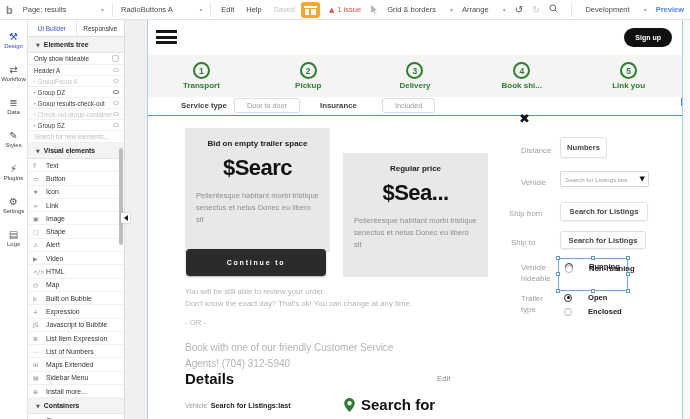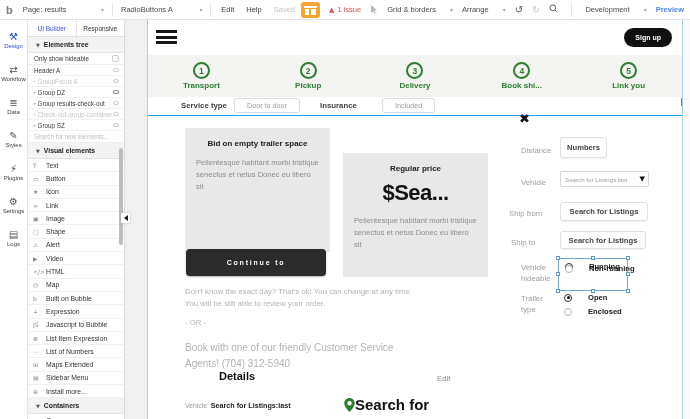--- a/index.html
+++ b/index.html
@@ -94,25 +94,25 @@
   .card-title { text-align:center; font-size:8px; font-weight:bold; color:#222; }
   .card-price { text-align:center; font-size:22px; font-weight:800; color:#111; letter-spacing:-0.5px; margin-top:7px; }
   .card-body { margin-top:9px; font-size:7.6px; color:#8d8d8d; line-height:1.55; }
 
   .continue-btn { position:absolute; left:38px; top:229px; width:140px; height:27px; background:#2b2b2b; border-radius:4px; color:#fff; font-size:7px; font-weight:bold; letter-spacing:1.8px; display:flex; align-items:center; justify-content:center; box-shadow:0 1px 2px rgba(0,0,0,0.3); }
 
   .note { position:absolute; left:37px; top:266px; font-size:7.8px; color:#b3b3b3; line-height:1.6; }
   .or-text { position:absolute; left:37px; top:298px; font-size:7.8px; color:#b3b3b3; }
   .book-text { position:absolute; left:37px; top:320px; font-size:10px; color:#b3b3b3; line-height:1.6; }
 
-  .details-heading { position:absolute; left:37px; top:350px; font-size:11px; font-weight:800; color:#111;margin-left:34px; }
+  .details-heading { position:absolute; left:37px; top:350px; font-size:15px; font-weight:800; color:#111; }
   .edit-link { position:absolute; left:289px; top:354px; font-size:7.8px; color:#8a8a8a; }
   .vehicle-line { position:absolute; left:37px; top:381px; font-size:6.8px; color:#9a9a9a; }
   .vehicle-line b { color:#1d1d1d; font-size:7.2px; }
-  .location-line { position:absolute; left:196px; top:376px; display:flex; align-items:center; gap:0; }
+  .location-line { position:absolute; left:196px; top:376px; display:flex; align-items:center; gap:6px; }
   .location-text { font-size:15px; font-weight:800; color:#111; }
 
   
   .f-label { position:absolute; font-size:7.8px; color:#9e9e9e; line-height:1.45; }
   .f-box { position:absolute; border:1px solid #e0e0e0; border-radius:3px; background:#fff; display:flex; align-items:center; justify-content:center; font-size:7.6px; font-weight:bold; color:#444; box-shadow:0 1px 1px rgba(0,0,0,0.05); }
   .f-select { position:absolute; border:1px solid #d8d8d8; border-radius:2px; background:#fff; display:flex; align-items:center; font-size:6.2px; color:#9e9e9e; padding:0 3px 0 4px; justify-content:space-between; }
   .f-select .dd-caret { color:#111; font-size:7px; }
 
   .selection-box { position:absolute; left:410px; top:238px; width:70px; height:33px; border:1px solid #6fa8dc; }
   .handle { position:absolute; width:4px; height:4px; background:#fff; border:1px solid #5b9bd5; }
@@ -398,33 +398,34 @@
         <span class="sr-label" style="left:33px">Service type</span>
         <span class="chip" style="left:86px">Door to door</span>
         <span class="sr-label" style="left:172px">Insurance</span>
         <span class="chip" style="left:234px">Included</span>
       </div>
 
       <span class="close-x glyph">✖</span>
 
       <div class="card c1">
         <div class="card-title">Bid on empty trailer space</div>
+        <div class="card-price">$Searc</div>
         <div class="card-body">Pellentesque habitant morbi tristique senectus et netus Donec eu libero sit</div>
       </div>
       <div class="card c2">
         <div class="card-title">Regular price</div>
         <div class="card-price">$Sea...</div>
         <div class="card-body">Pellentesque habitant morbi tristique senectus et netus Donec eu libero sit</div>
       </div>
 
       <div class="continue-btn">Continue to</div>
 
       <div class="note">
+        <div>You will be still able to review your order.</div>
         <div>Don't know the exact day? That's ok! You can change at any time.</div>
-        <div>You will be still able to review your order.</div>
       </div>
       <div class="or-text">- OR -</div>
       <div class="book-text">
         <div>Book with one of our friendly Customer Service</div>
         <div>Agents! (704) 312-5940</div>
       </div>
 
       <div class="details-heading">Details</div>
       <div class="edit-link">Edit</div>
       <div class="vehicle-line">

